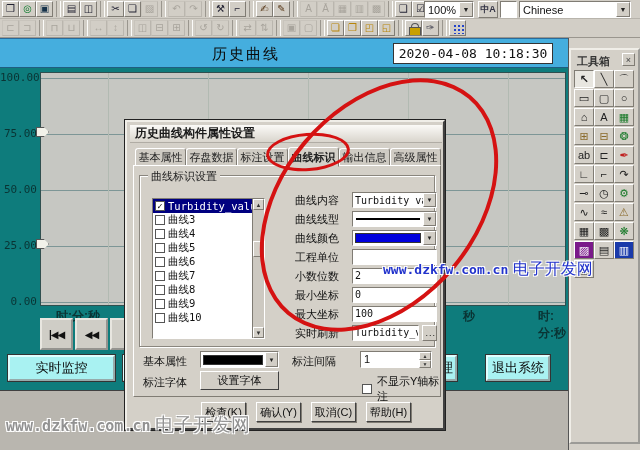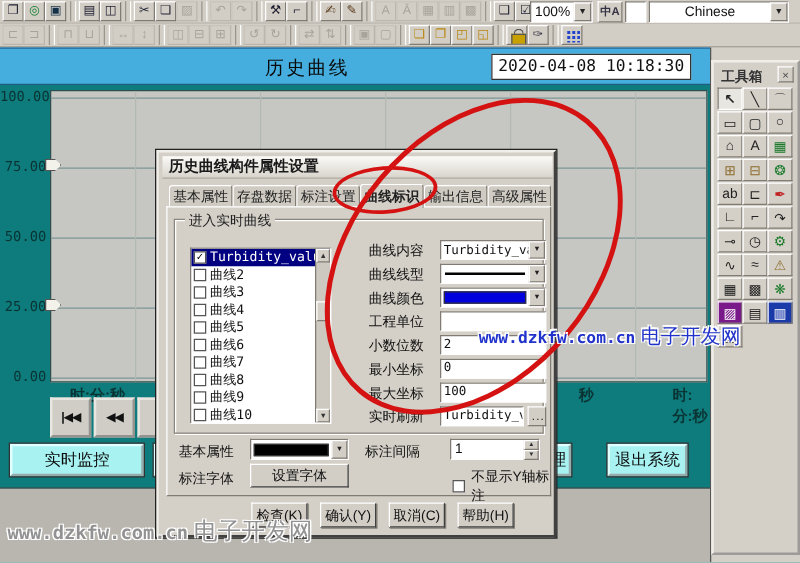--- a/index.html
+++ b/index.html
@@ -25,21 +25,21 @@
   .gridic::before { content:""; position:absolute; left:3px; top:3px; width:11px; height:10px;
                     background-image:radial-gradient(#2244cc 1.3px, transparent 1.4px); background-size:4px 4px; }
   .combo { position:absolute; display:flex; height:17px; top:1px; background:#fff;
            border:1px solid; border-color:#807c74 #fff #fff #807c74; align-items:center; font-size:11px; }
   .cval { flex:1; padding:0 3px; white-space:nowrap; overflow:hidden; color:#111; }
   .carrow { width:14px; align-self:stretch; background:#d2cec6; border:1px solid; border-color:#fff #807c74 #807c74 #fff;
             font-size:7px; display:flex; align-items:center; justify-content:center; color:#222; }
   .zoomc { left:424px; width:50px; }
   .transbtn { position:absolute; left:478px; top:1px; width:20px; height:17px; font-size:9px; font-weight:bold; color:#334; }
   .blankbox { position:absolute; left:500px; top:1px; width:17px; height:17px; background:#fff; border:1px solid; border-color:#807c74 #fff #fff #807c74; }
-  .langc { left:519px; width:112px;text-align:center; }
+  .langc { left:519px; width:112px; }
 
   
   .titlebar { position:absolute; left:0; top:38px; width:568px; height:30px; background:#45aede; border-top:1px solid #2a6a9a; border-bottom:1px solid #1f5d80; }
   .ttext { position:absolute; left:212px; top:6px; font-size:15px; color:#0a0a0a; letter-spacing:2px; }
   .dtbox { position:absolute; left:393px; top:4px; width:160px; height:21px; background:#fff; border:1px solid #333;
            display:flex; align-items:center; justify-content:center; font-family:"DejaVu Sans Mono",monospace; font-size:13px; color:#111; }
   .teal { position:absolute; left:0; top:68px; width:568px; height:323px; background:#0e7c7c; border-bottom:1px solid #404040; }
   .plot { position:absolute; left:40px; top:4px; width:526px; height:234px; background:#c6c7c2; border:1px solid #2f4f4f; }
   .hgl { position:absolute; left:0; width:100%; height:1px; background:#7d9696; }
   .vgl { position:absolute; top:0; width:1px; height:100%; background:#b2bab2; }
@@ -300,32 +300,28 @@
       <span class="tab">基本属性</span>
       <span class="tab">存盘数据</span>
       <span class="tab">标注设置</span>
       <span class="tab active">曲线标识</span>
       <span class="tab">输出信息</span>
       <span class="tab">高级属性</span>
     </div>
     <div class="tabpanel"></div>
 
     <div class="groupbox">
-      <span class="legend">进入实时曲线</span>
+      <span class="legend">曲线标识设置</span>
     </div>
 
     <div class="clist">
       <div>
           <div class="lrow sel">
             <span class="cbx on">✓</span>
             <span class="ltxt">Turbidity_value</span>
-          </div>
-          <div class="lrow">
-            <span class="cbx"></span>
-            <span class="ltxt">曲线2</span>
           </div>
           <div class="lrow">
             <span class="cbx"></span>
             <span class="ltxt">曲线3</span>
           </div>
           <div class="lrow">
             <span class="cbx"></span>
             <span class="ltxt">曲线4</span>
           </div>
           <div class="lrow">

